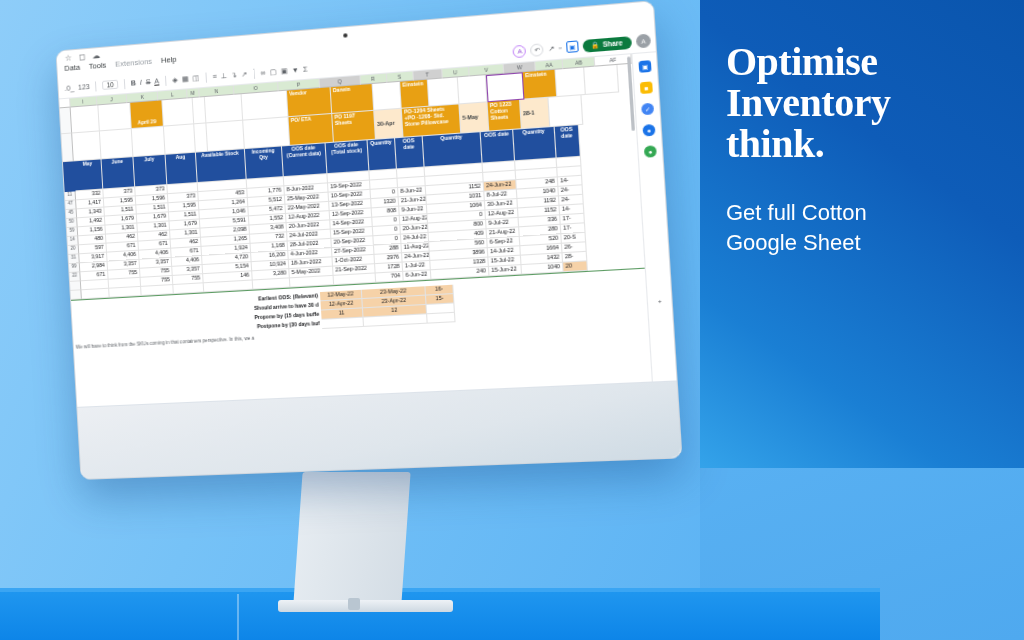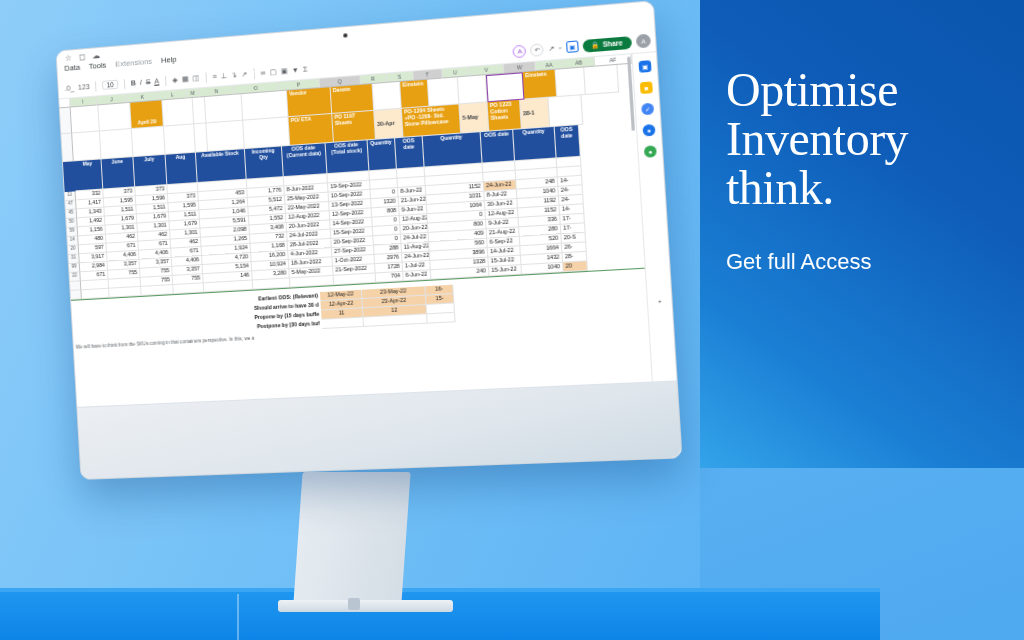--- a/index.html
+++ b/index.html
@@ -130,23 +130,22 @@
   .vscroll { position:absolute; right:23px; top:50px; width:3px; height:70px; background:#bdc1c6; border-radius:2px; }
 
   
   #promo {
     position:absolute; left:700px; top:0; width:324px; height:468px;
     background:linear-gradient(215deg,#0a55ad 0%,#0e5cb8 35%,#1a7fd4 75%,#34a3ea 100%);
     padding:42px 26px 0 26px;
   }
   .promo-head {
     font-family:"Liberation Serif", serif;
-    font-weight:normal; color:#fff; font-size:48px; line-height:1.02;
+    font-weight:bold; color:#fff; font-size:40px; line-height:1.02;
     letter-spacing:-0.5px;
-    margin-top:24px;
   }
   .promo-sub {
     margin-top:34px; color:#fff; font-size:22px; line-height:1.35;
     font-weight:300;
   }
 </style>
 </head>
 <body>
 
 <div id="scene">
@@ -557,15 +556,16 @@
   </div>
 </div>
 
 <div id="promo">
   <div class="promo-head">
     <div>Optimise</div>
     <div>Inventory</div>
     <div>think.</div>
   </div>
   <div class="promo-sub">
-    <div>Get full Access</div>
+    <div>Get full Cotton</div>
+    <div>Google Sheet</div>
   </div>
 </div>
 
 </body></html>

